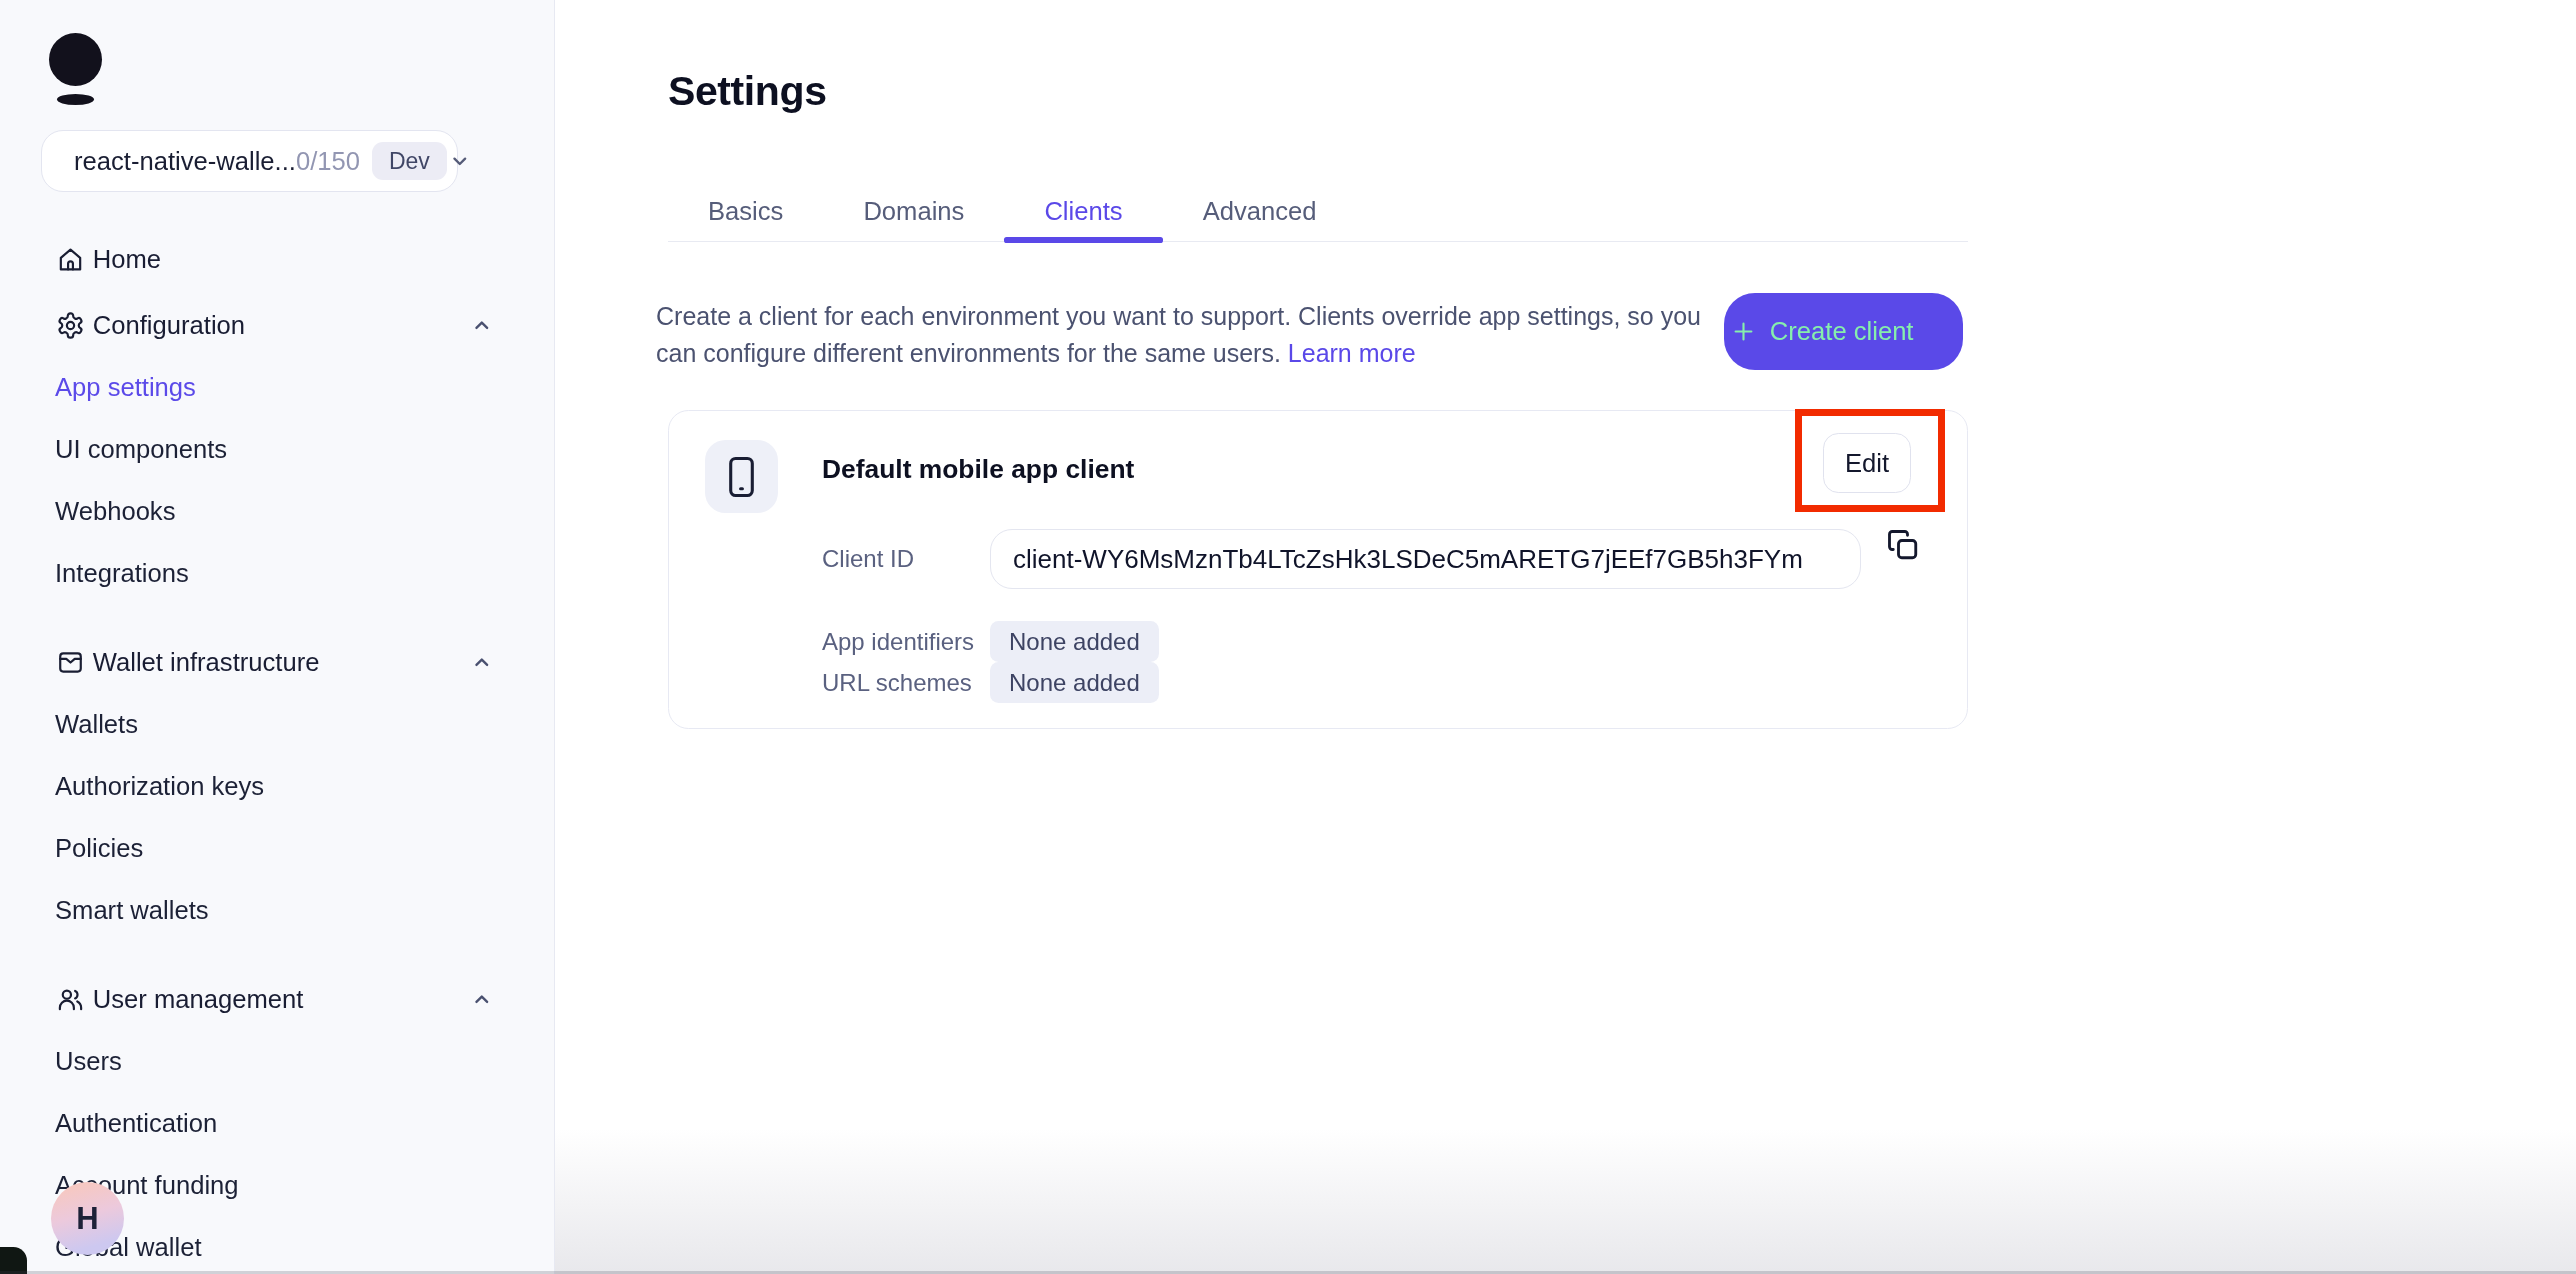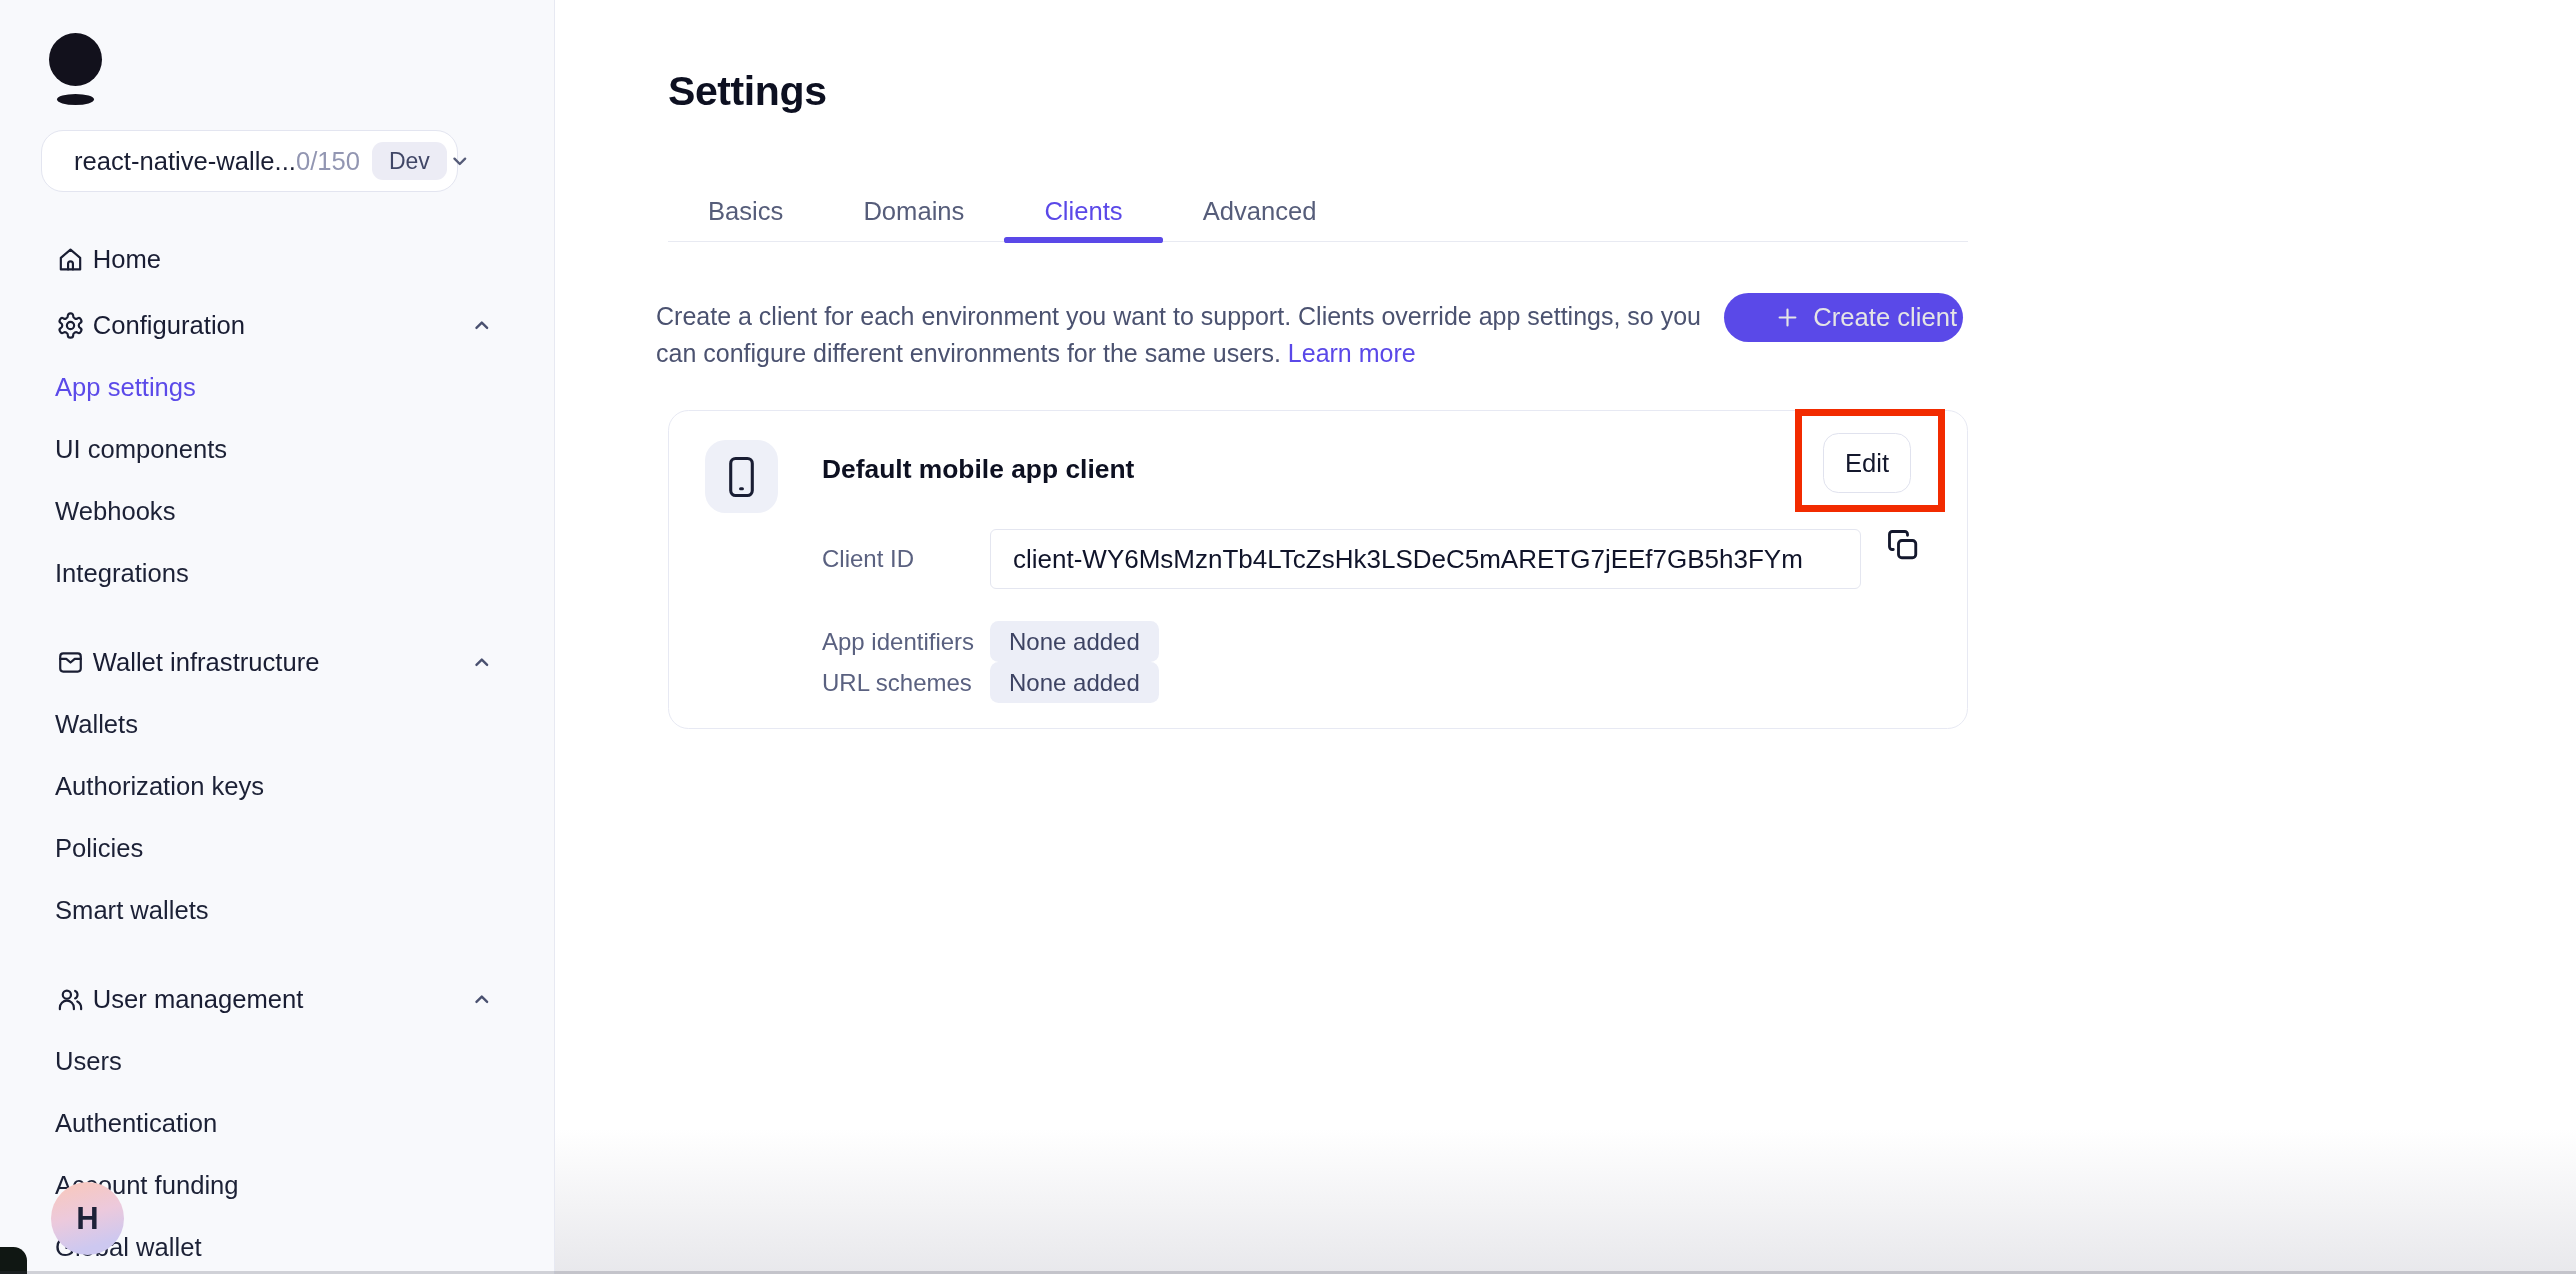--- a/index.html
+++ b/index.html
@@ -72,23 +72,23 @@
   .tab.active::after{
     content:"";position:absolute;left:0;right:0;bottom:-1.7px;height:6px;
     background:#5a48e8;border-radius:2.6px;
   }
   .desc{
     position:absolute;left:101px;top:298px;width:1061px;
     font-size:25px;line-height:37px;color:#4b5270;
   }
   .learn-more{color:#5a48e8;font-weight:500;cursor:pointer;text-decoration:none;}
   .create-btn{
-    position:absolute;left:1169px;top:293px;width:239px;height:49px;
-    background:#5a49e8;border:none;border-radius:31px;color:#e5e5e5;
-    display:flex;align-items:center;justify-content:flex-end;gap:12.8px;
+    position:absolute;left:1169px;top:293px;width:239px;height:77px;
+    background:#5a49e8;border:none;border-radius:31px;color:#86efac;
+    display:flex;align-items:center;justify-content:flex-start;gap:12.8px;
     font-size:25.6px;font-weight:500;font-family:inherit;cursor:pointer;
   }
   .create-btn .plus{display:flex;}
   
   .card{
     position:absolute;left:113px;top:410px;width:1300px;height:319px;
     background:#ffffff;border:1.7px solid #e7e9f3;border-radius:20.4px;box-sizing:border-box;
   }
   .client-icon-box{
     position:absolute;left:36px;top:29px;width:73px;height:73px;border-radius:20.4px;
@@ -106,21 +106,21 @@
     background:#ffffff;border:1.7px solid #e0e2ee;border-radius:15.3px;
     font-size:25.6px;color:#14182d;font-family:inherit;cursor:pointer;z-index:4;
   }
   .fields{position:absolute;left:153px;top:118px;}
   .field-row{display:flex;align-items:center;}
   .field-row.r2{margin-top:32px;}
   .field-row.r3{}
   .field-label{width:168px;font-size:24px;color:#5a6180;flex:0 0 168px;}
   .client-id-input{
     width:871px;height:60px;box-sizing:border-box;
-    border:1.7px solid #e4e6f0;border-radius:6px;background:#ffffff;
+    border:1.7px solid #e4e6f0;border-radius:22px;background:#ffffff;
     font-size:26px;color:#10142a;font-family:inherit;padding:0 22px;outline:none;
   }
   .none-badge{
     height:41px;display:inline-flex;align-items:center;padding:0 19px;
     border-radius:8.5px;background:#eceef7;color:#3d4363;font-size:24px;font-weight:500;
   }
   .copy-btn{
     position:absolute;left:1212px;top:112px;width:43px;height:43px;
     background:none;border:none;display:flex;align-items:center;justify-content:center;
     color:#14182d;cursor:pointer;padding:0;

